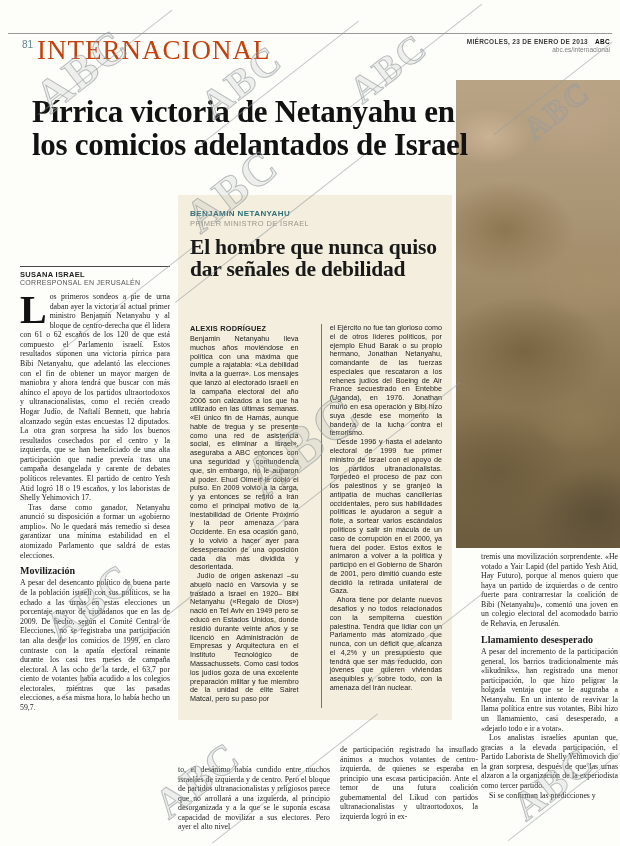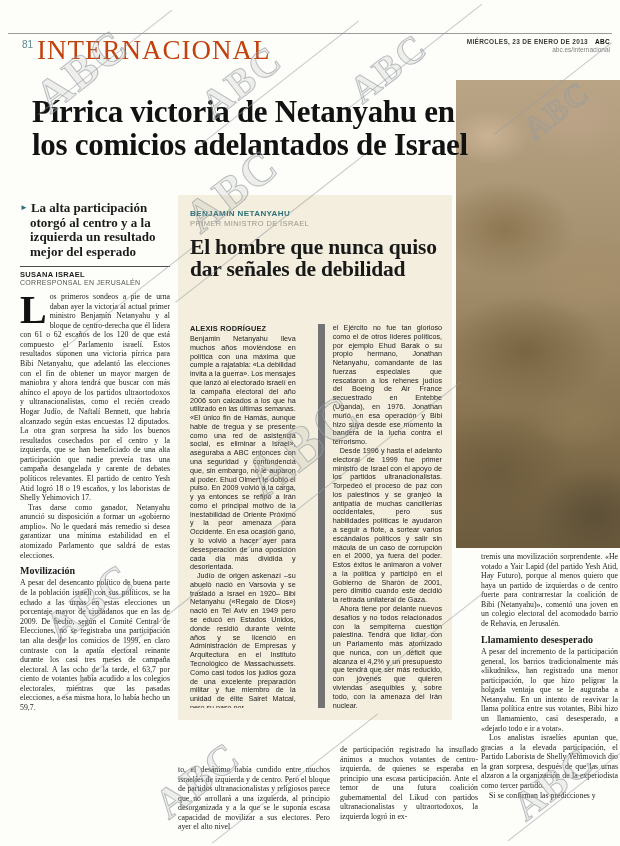--- a/index.html
+++ b/index.html
@@ -43,21 +43,21 @@
   .inset{left:178px;top:195px;width:274px;height:525px;background:#f3eedd;}
   .inset-kicker{left:190px;top:209px;font-family:"Liberation Sans",sans-serif;font-size:8px;
                 font-weight:bold;color:#2d7077;letter-spacing:0.4px;}
   .inset-role{left:190px;top:219px;font-family:"Liberation Sans",sans-serif;font-size:7.5px;
               color:#9a968a;letter-spacing:0.4px;}
   .inset-headline{left:190px;top:236px;width:252px;font-size:21.5px;line-height:1.04;
                   font-weight:bold;color:#191919;letter-spacing:-0.2px;}
   .inset-cols{left:190px;top:324px;width:252px;height:384px;display:flex;overflow:hidden;
               font-family:"Liberation Sans",sans-serif;font-size:7.2px;line-height:1.22;
               text-align:justify;color:#222;}
-  .inset-colA{width:116px;padding-right:22px;border-right:7px solid #737373;overflow:hidden;}
+  .inset-colA{width:116px;padding-right:22px;border-right:1px solid #737373;overflow:hidden;}
   .inset-colB{width:120px;padding-left:8px;overflow:hidden;}
   .inset-cols p{margin:0;}
   .inset-cols p.ind{text-indent:7px;}
   .inset-byline{font-weight:bold;font-size:7.4px;margin-bottom:2px;letter-spacing:0.2px;text-align:left;}
 
   
   .photo{left:456px;top:80px;width:164px;height:468px;
     background:
       radial-gradient(60px 40px at 20% 12%, #c9b394 0%, rgba(201,179,148,0) 70%),
       radial-gradient(80px 60px at 72% 8%, #bba387 0%, rgba(187,163,135,0) 70%),
@@ -89,23 +89,20 @@
   <div class="abs date-block">
     <div class="date-line">
       <span>MIÉRCOLES, 23 DE ENERO DE 2013</span><span class="brand">ABC</span>
     </div>
     <div class="url-line">abc.es/internacional</div>
   </div>
 
   <div class="abs photo"></div>
 
   <h1 class="abs headline" style="margin:12px;">Pírrica victoria de Netanyahu en los comicios adelantados de Israel</h1>
-  <div class="abs standfirst">
-    <span class="arrow">►</span><span>La alta participación otorgó al centro y a la izquierda un resultado mejor del esperado</span>
-  </div>
   <div class="abs byline-rule"></div>
   <div class="abs byline-name">SUSANA ISRAEL</div>
   <div class="abs byline-role">CORRESPONSAL EN JERUSALÉN</div>
 
   <div class="abs bodycol col1">
     <p><span class="dropcap">L</span><span>os primeros sondeos a pie de urna daban ayer la victoria al actual primer ministro Benjamín Netanyahu y al bloque de centro-derecha que él lidera con 61 o 62 escaños de los 120 de que está compuesto el Parlamento israelí. Estos resultados suponen una victoria pírrica para Bibi Netanyahu, que adelantó las elecciones con el fin de obtener un mayor margen de maniobra y ahora tendrá que buscar con más ahínco el apoyo de los partidos ultraortodoxos y ultranacionalistas, como el recién creado Hogar Judío, de Naftalí Bennett, que habría alcanzado según estas encuestas 12 diputados. La otra gran sorpresa ha sido los buenos resultados cosechados por el centro y la izquierda, que se han beneficiado de una alta participación que nadie preveía tras una campaña desangelada y carente de debates políticos relevantes. El partido de centro Yesh Atid logró 18 o 19 escaños, y los laboristas de Shelly Yehimovich 17.</span></p>
     <p class="ind">Tras darse como ganador, Netanyahu anunció su disposición a formar un «gobierno amplio». No le quedará más remedio si desea garantizar una mínima estabilidad en el atomizado Parlamento que saldrá de estas elecciones.</p>
     <div class="subhead">Movilización</div>
     <p>A pesar del desencanto político de buena parte de la población israelí con sus políticos, se ha echado a las urnas en estas elecciones un porcentaje mayor de ciudadanos que en las de 2009. De hecho, según el Comité Central de Elecciones, no se registraba una participación tan alta desde los comicios de 1999, en claro contraste con la apatía electoral reinante durante los casi tres meses de campaña electoral. A las ocho de la tarde, el 63,7 por ciento de votantes había acudido a los colegios electorales, mientras que las pasadas elecciones, a esa misma hora, lo había hecho un 59,7.</p>
   </div>

